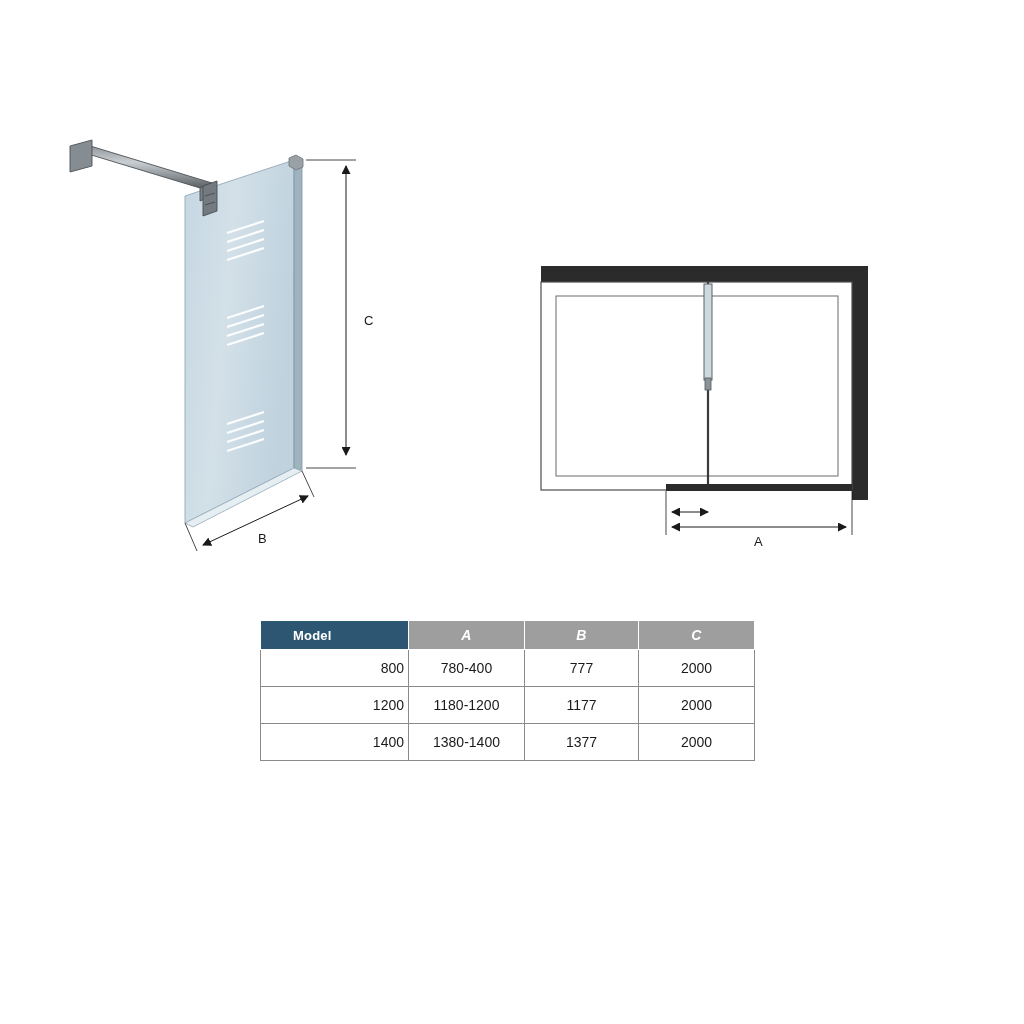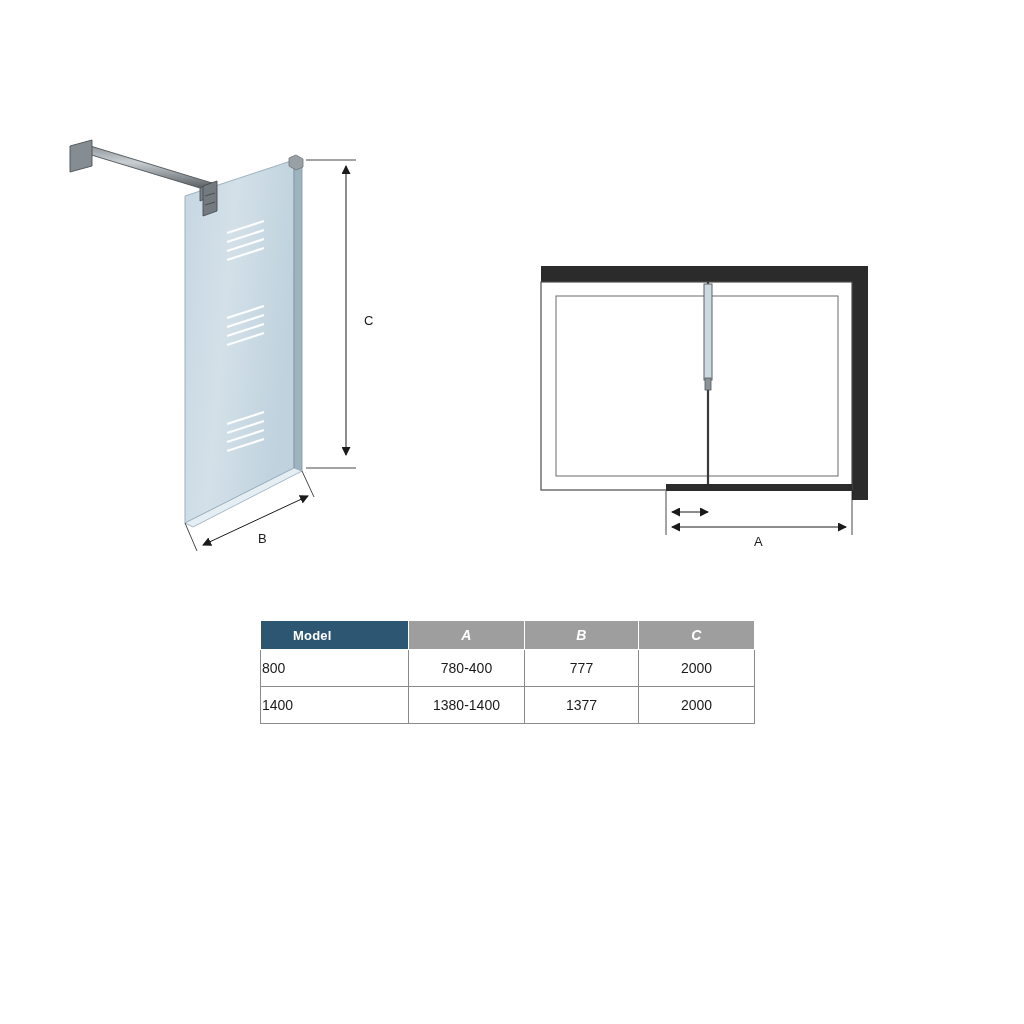--- a/index.html
+++ b/index.html
@@ -61,21 +61,21 @@
   }
   table.spec td {
     border: 1px solid #8a8a8a;
     height: 34px;
     font-size: 14px;
     color: #1a1a1a;
     text-align: center;
     background: #ffffff;
   }
   table.spec td.model-cell {
-    text-align: left;
+    text-align: right;
     padding-right: 4px;
   }
   col.c-model { width: 148px; }
   col.c-a { width: 116px; }
   col.c-b { width: 114px; }
   col.c-c { width: 116px; }
   
   .dim-label {
     position: absolute;
     font-family: "Liberation Sans", sans-serif;
@@ -214,20 +214,26 @@
         </tr>
       </thead>
       <tbody>
         <tr>
           <td class="model-cell">800</td>
           <td>780-400</td>
           <td>777</td>
           <td>2000</td>
         </tr>
         <tr>
+          <td class="model-cell">1200</td>
+          <td>1180-1200</td>
+          <td>1177</td>
+          <td>2000</td>
+        </tr>
+        <tr>
           <td class="model-cell">1400</td>
           <td>1380-1400</td>
           <td>1377</td>
           <td>2000</td>
         </tr>
       </tbody>
     </table>
   </div>
 
 </div>

